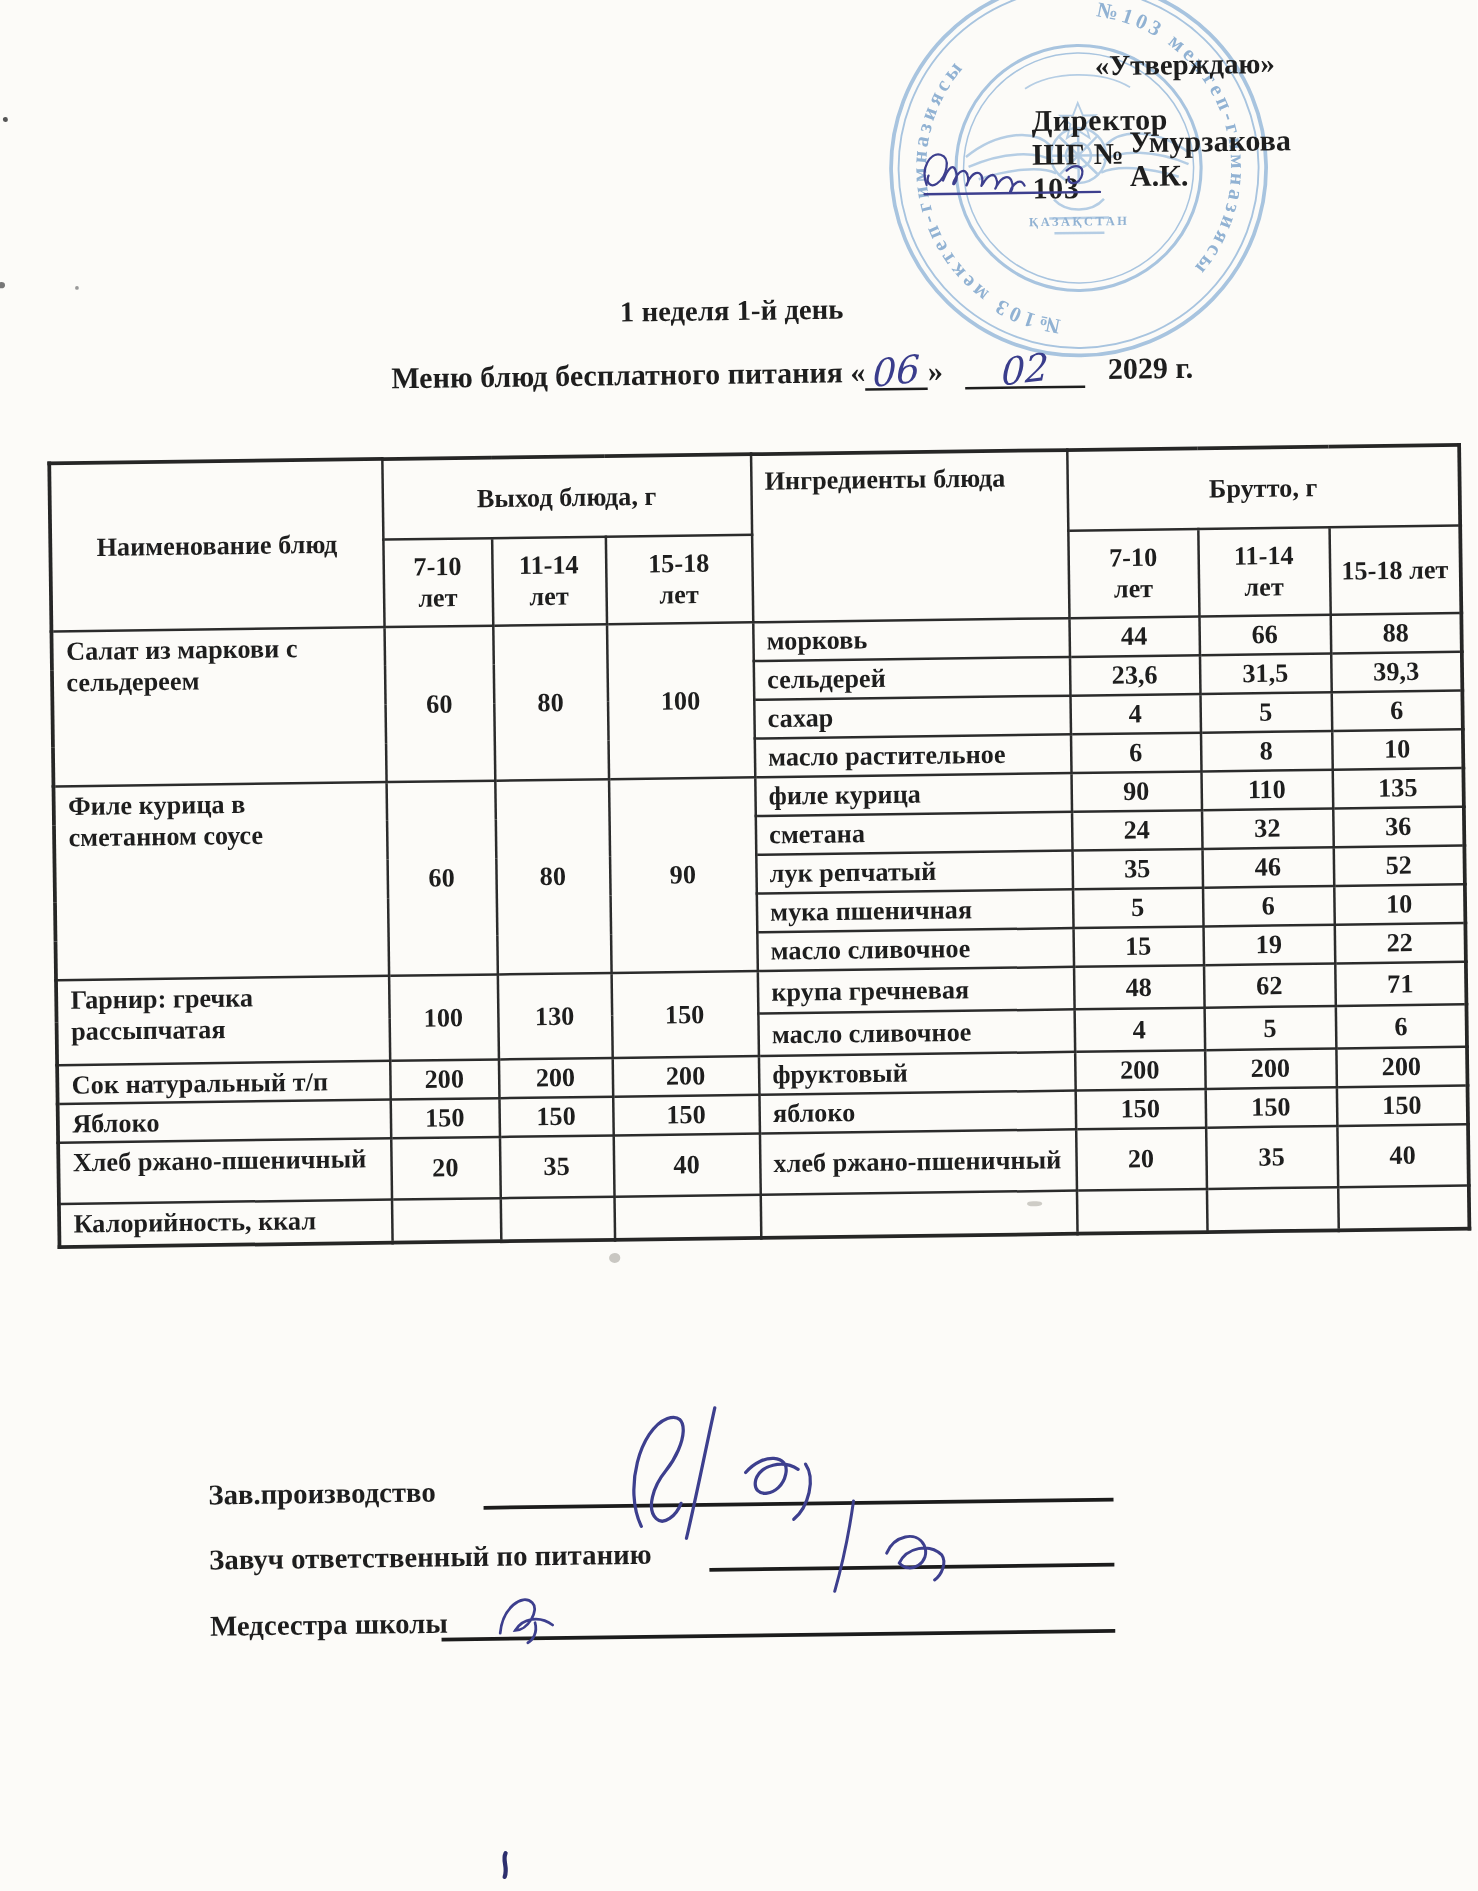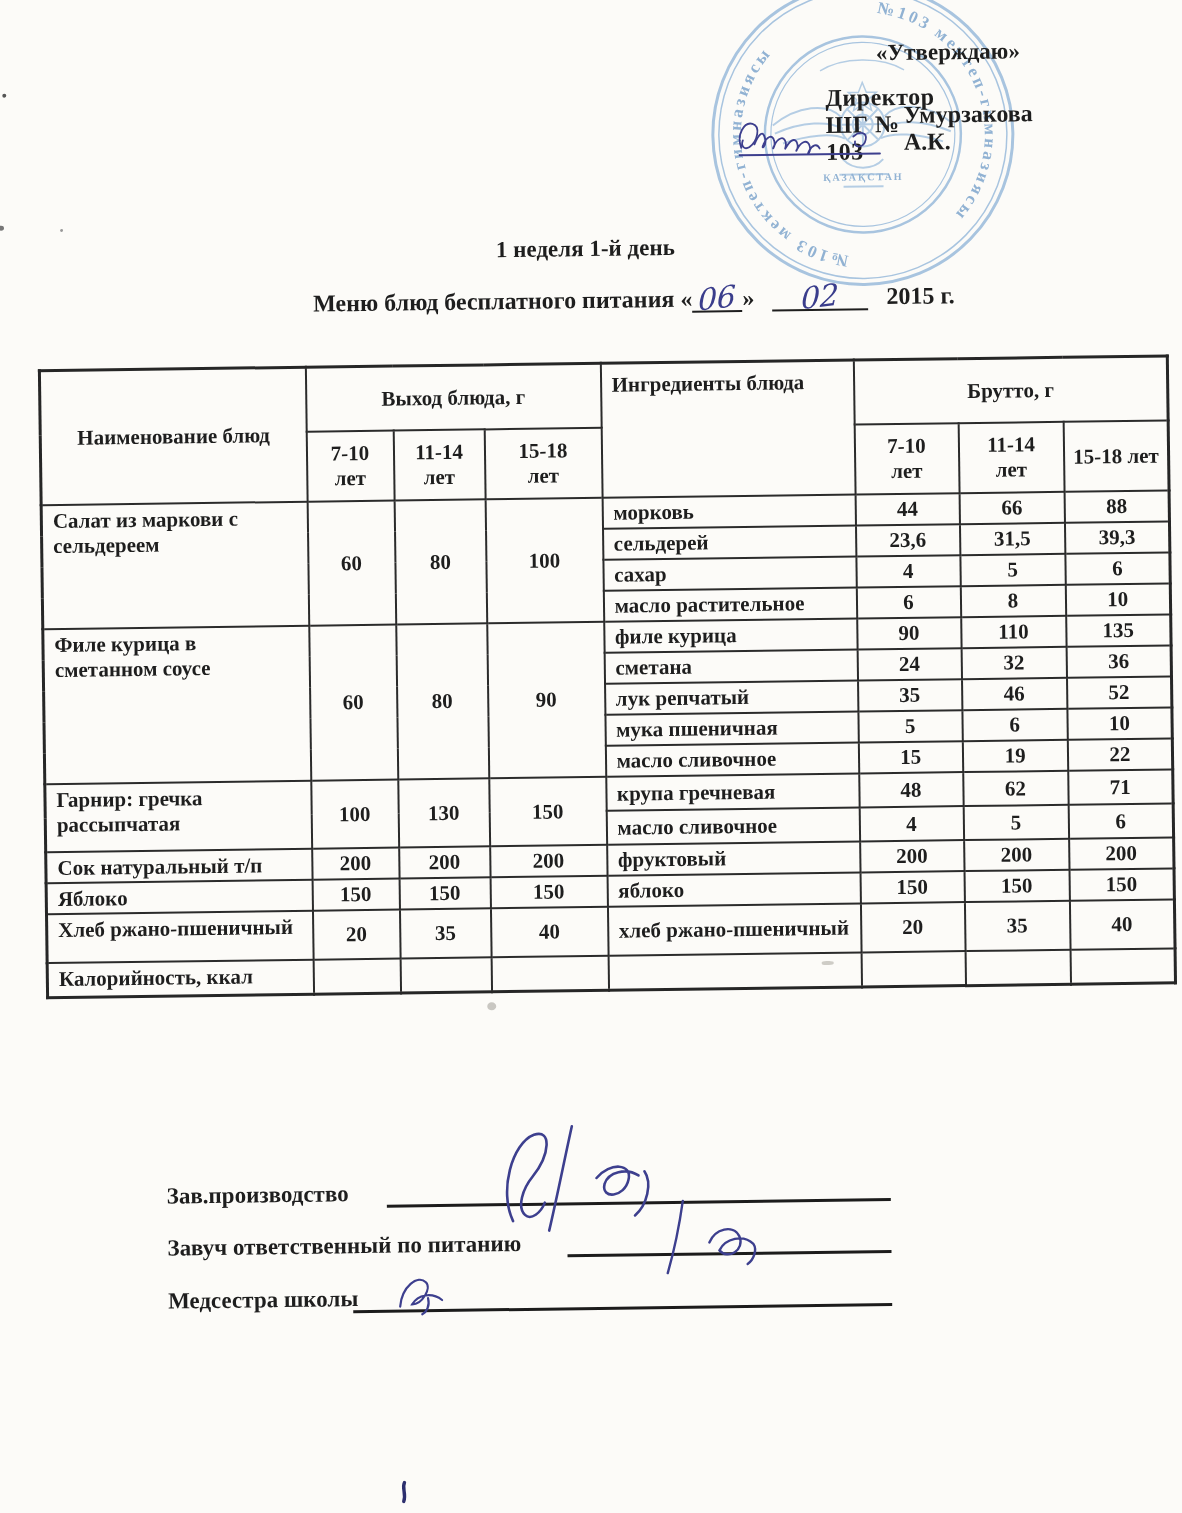--- a/index.html
+++ b/index.html
@@ -104,21 +104,21 @@
       <span class="director-name">Умурзакова А.К.</span>
     </div>
   </div>
 
   <div class="title1">1 неделя 1-й день</div>
   <div class="title2">
     <span>Меню блюд бесплатного питания «</span>
         <span class="day-slot"><span class="hand">06</span></span>
         <span>»</span>
         <span class="month-slot"><span class="hand">02</span></span>
-        <span class="year">2015 г.</span>
+        <span class="year">2029 г.</span>
   </div>
 
   <table class="menu">
     <colgroup>
       <col style="width:266px">
           <col style="width:87px">
           <col style="width:91px">
           <col style="width:117px">
       <col style="width:253px">
           <col style="width:104px">

